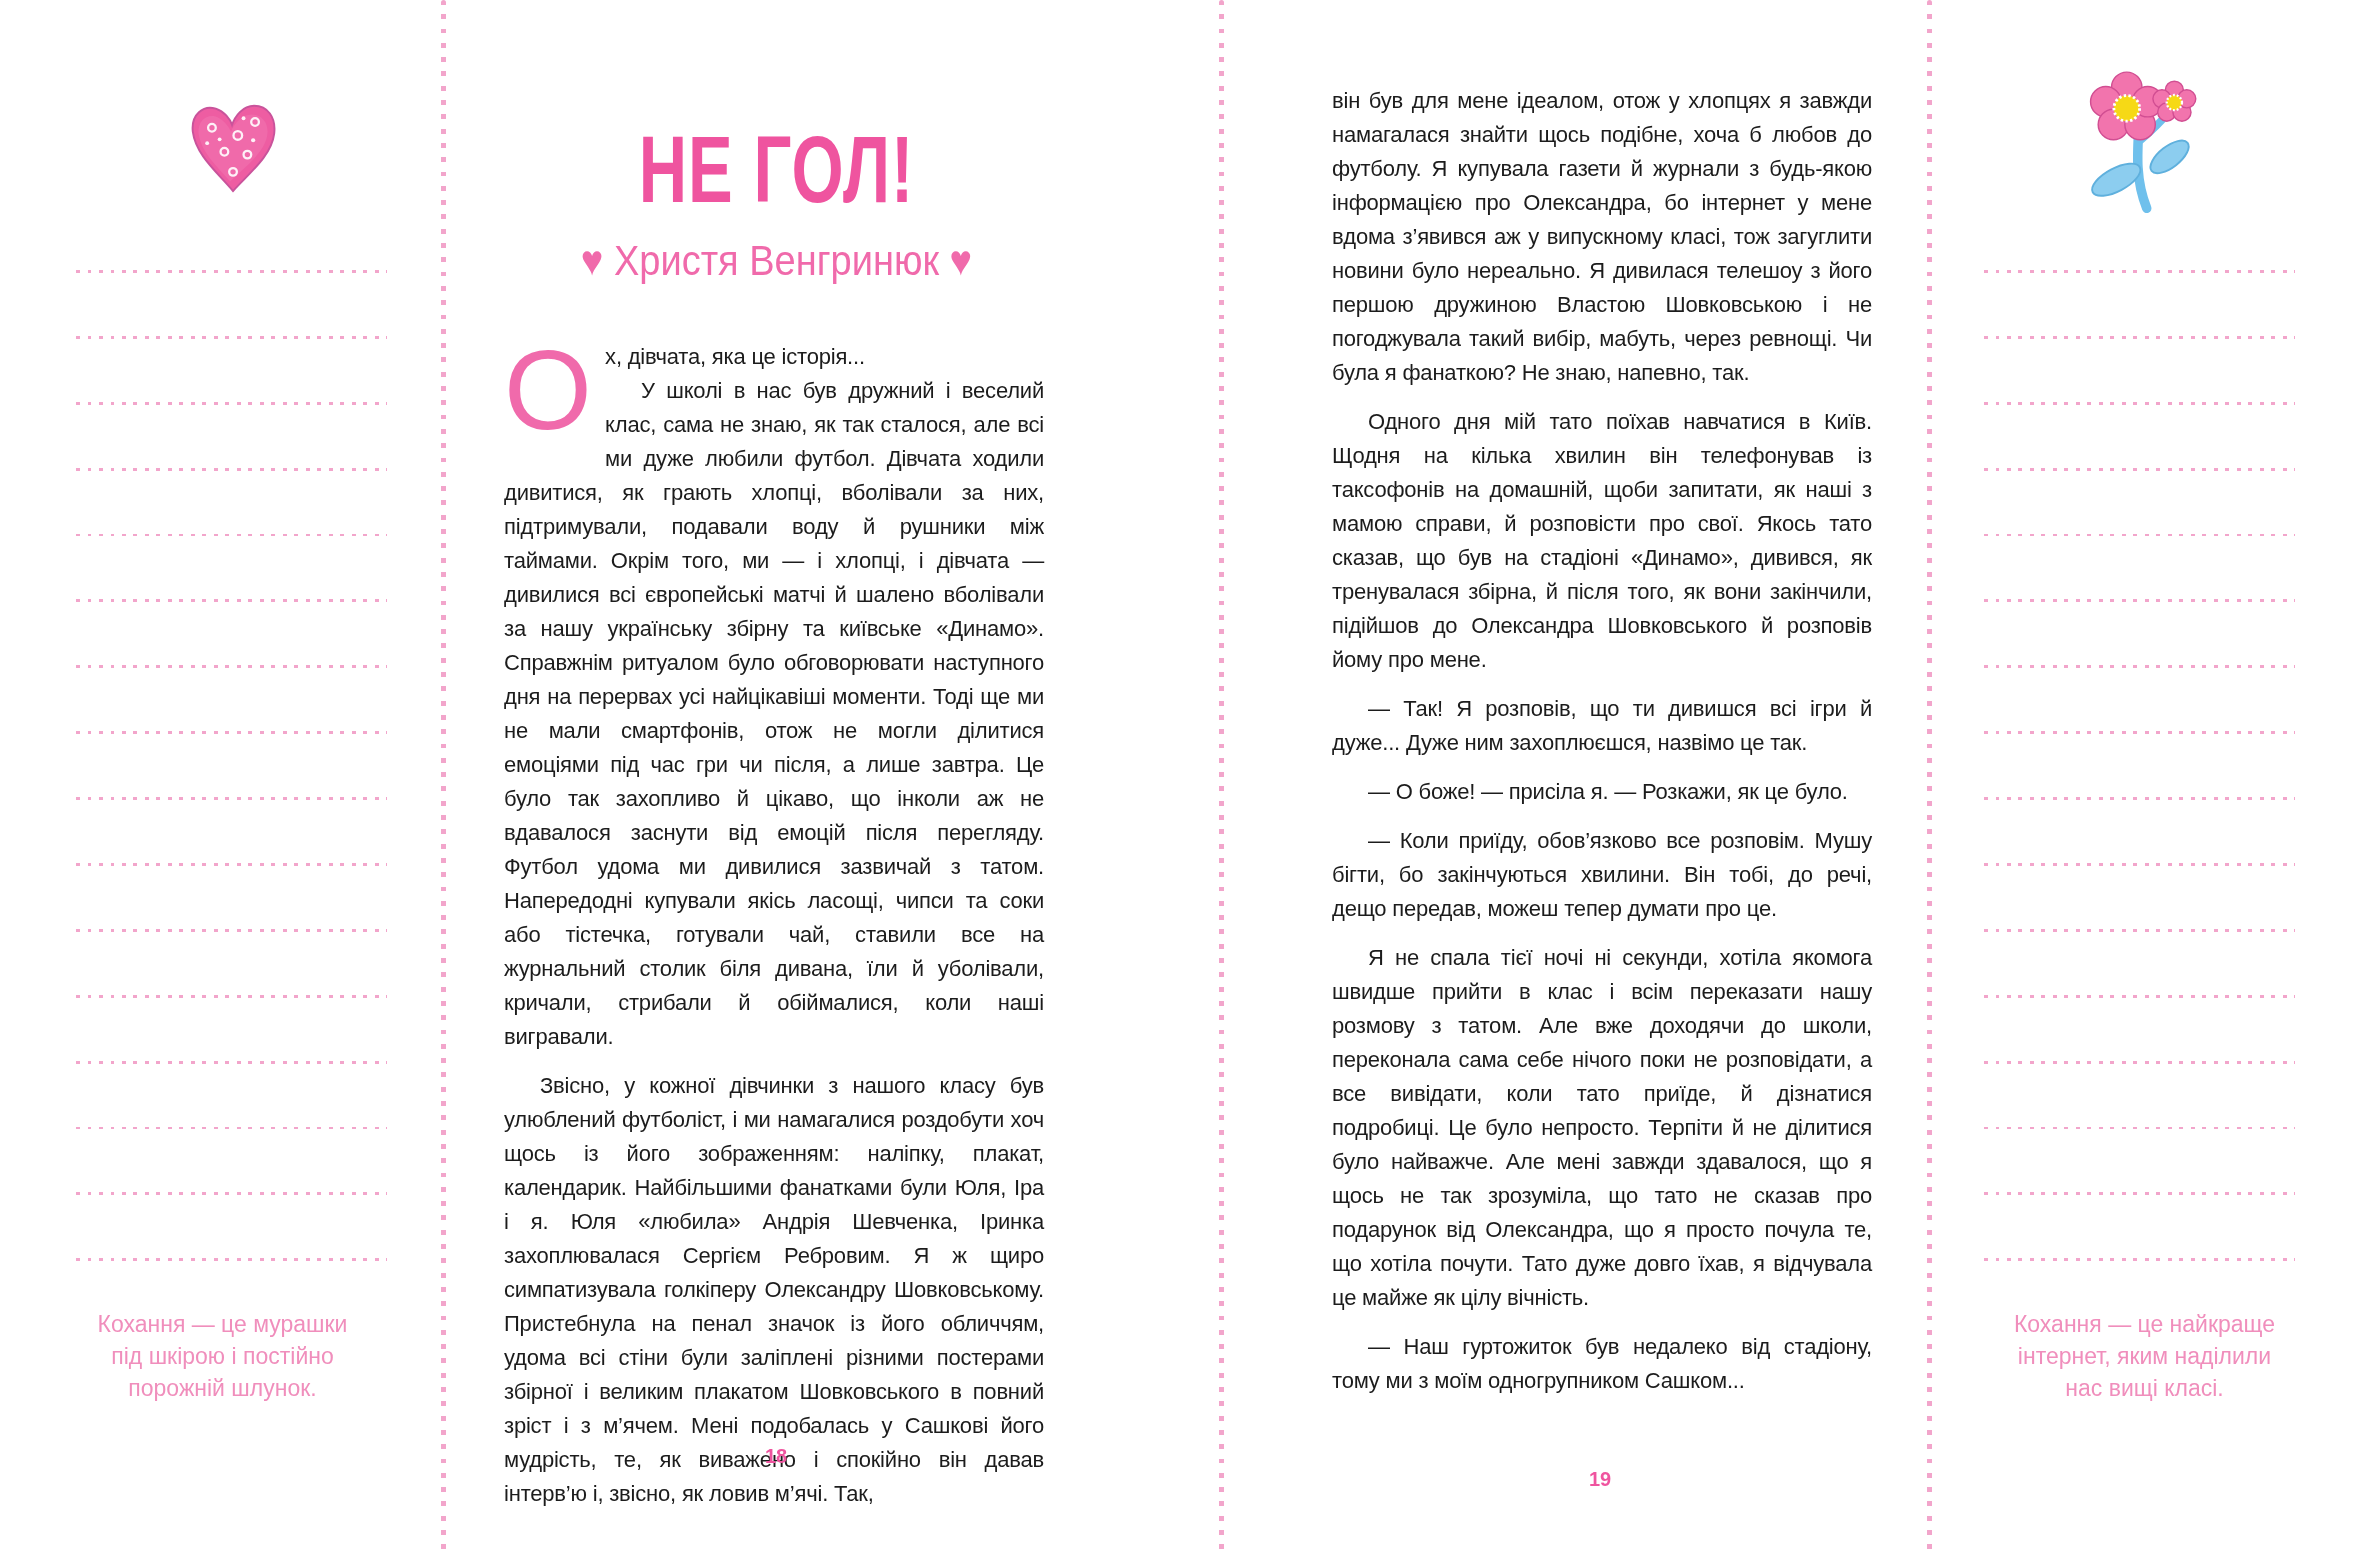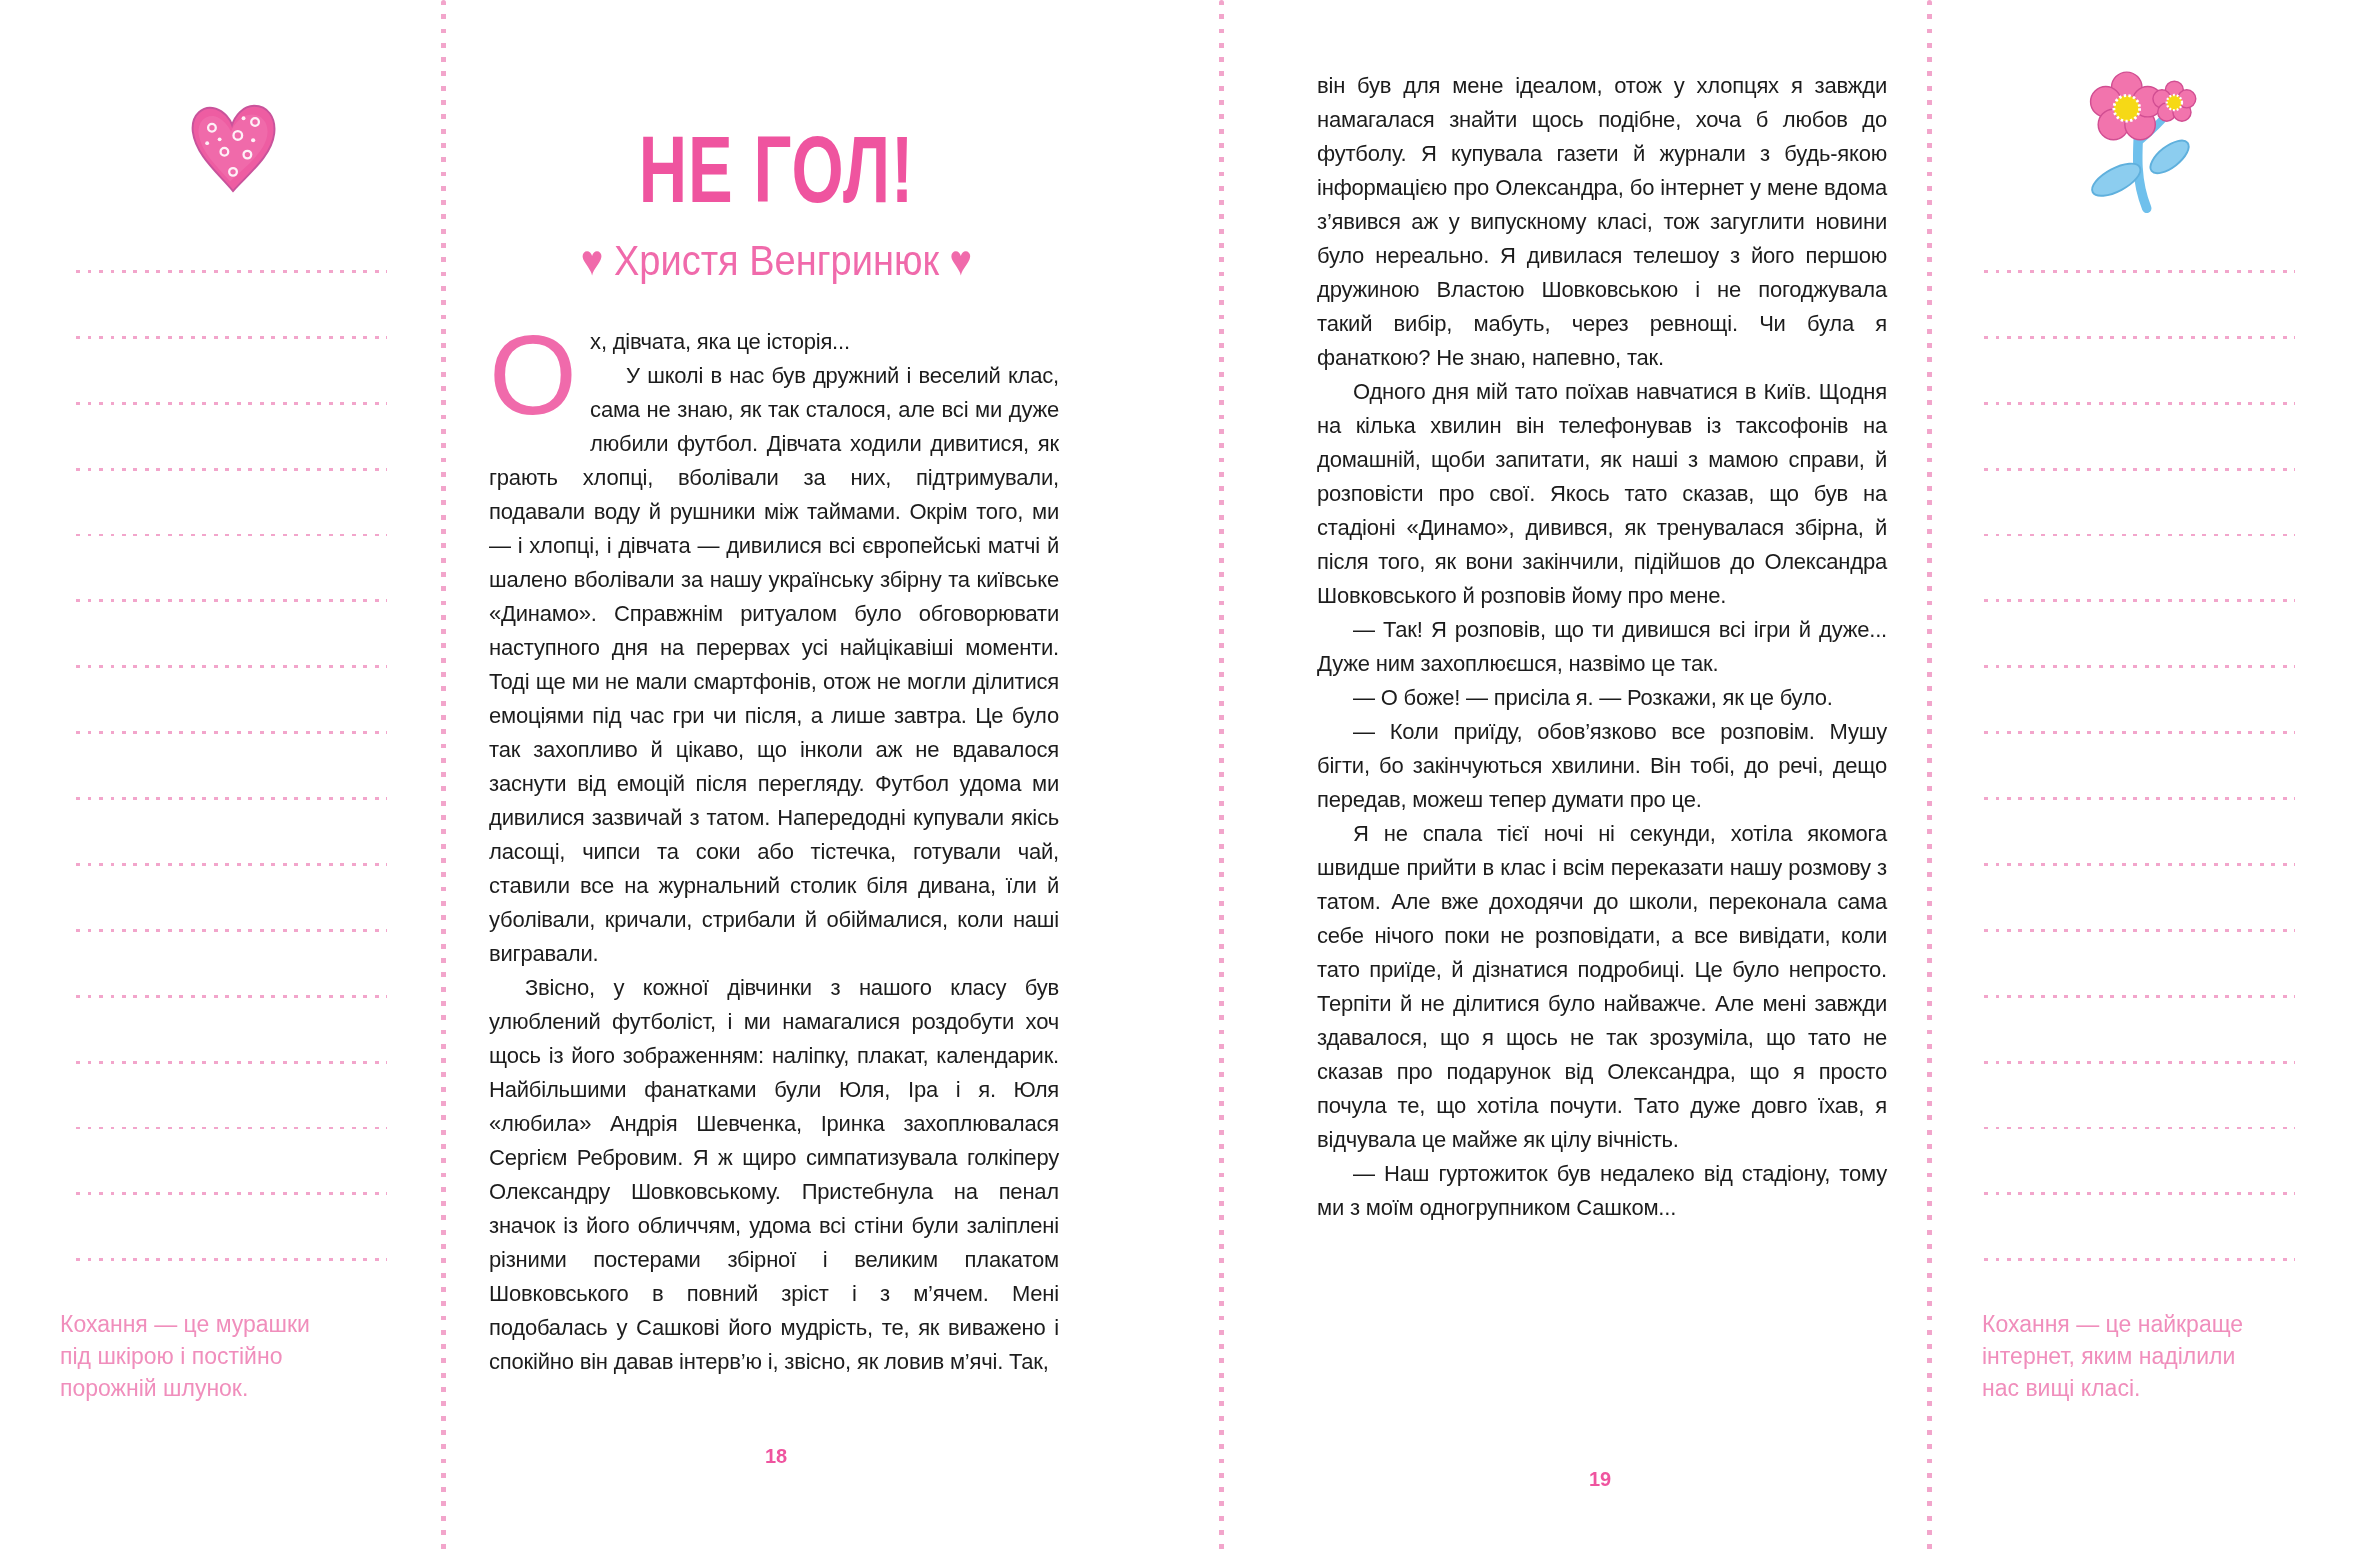--- a/index.html
+++ b/index.html
@@ -15,40 +15,40 @@
     background-image:repeating-linear-gradient(to bottom,#f2a5cb 0 4.8px,transparent 4.8px 14.3px);
     border-radius:2.9px;
   }
   
   .note-lines { position:absolute; width:311px; display:flex; flex-direction:column; }
   .note-line {
     height:2.9px; margin-bottom:63px;
     background-image:repeating-linear-gradient(to right,#f2a5cb 0 3.8px,transparent 3.8px 11.5px);
   }
   .margin-quote {
-    position:absolute; width:325px; text-align:left;
+    position:absolute; width:325px; text-align:center;
     color:#f08ebc; font-size:23px; line-height:32px; font-weight:400;
   }
   
   .story-title {
     position:absolute; left:442px; top:115px; width:669px; text-align:center;
     font-size:67px; font-weight:800; letter-spacing:1px; color:#ef549f;
     transform:scaleY(1.4); transform-origin:top center; white-space:nowrap;
   }
   .story-author {
     position:absolute; left:442px; top:237px; width:669px; text-align:center;
     font-size:38px; color:#f06aab; transform:scaleY(1.12); transform-origin:top center;
     white-space:nowrap;
   }
   
   .body-col {
     position:absolute; width:570px; font-size:22px; line-height:34px;
     text-align:justify; letter-spacing:-0.2px; color:#1c1c1c;
   }
-  .body-col p { margin:0; }
+  .body-col p { margin:15px; }
   .ind-p { text-indent:36px; }
   .dropcap {
     float:left; font-size:113px; line-height:0.82; height:99px;
     margin:3.8px 13.4px 0 0; color:#f06aab; font-weight:400;
   }
   .line-indent { display:inline-block; width:36px; }
   .page-number {
     position:absolute; font-size:20px; font-weight:700; color:#ef549f;
     width:96px; text-align:center;
   }

